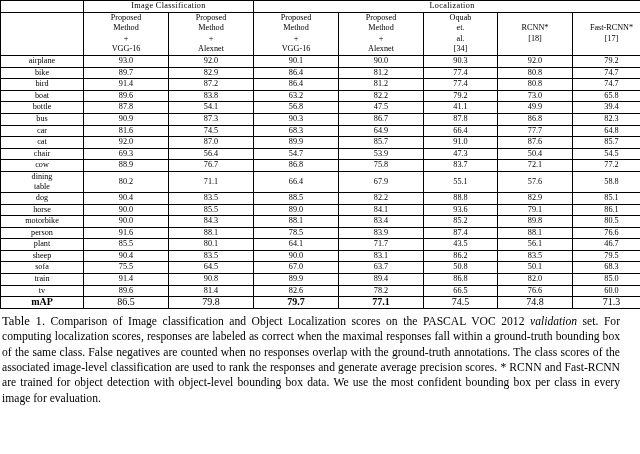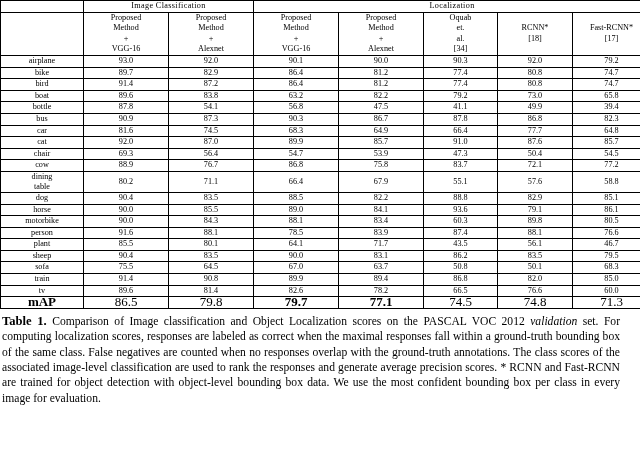--- a/index.html
+++ b/index.html
@@ -88,39 +88,39 @@
     font-size: 8.2px;
     text-align: center;
   }
   td.rowlabel.two-line {
     line-height: 9.6px;
     height: 20px;
     margin-top: 16px;
   }
   td.rowlabel.two-line span { display: block; }
   tr.maprow td {
-    font-size: 13px;
+    font-size: 10px;
   }
   tr.maprow td.rowlabel,
   tr.maprow td.bold {
     font-weight: bold;
   }
 
   
   .caption {
     width: 618px;
     margin: 5px 0 0 2px;
     font-size: 11.6px;
     line-height: 15.4px;
     text-align: justify;
     text-justify: inter-word;
     font-family: "Liberation Serif", "DejaVu Serif", serif;
   }
   .caption .capnum {
-    font-weight: bold;
+    font-weight: normal;
     font-size: 12.6px;
   }
   .caption .ital {
     font-style: italic;
   }
 </style>
 </head>
 <body>
 
 <div class="page">
@@ -331,21 +331,21 @@
           <td>93.6</td>
           <td>79.1</td>
           <td>86.1</td>
         </tr>
         <tr>
           <td class="rowlabel">motorbike</td>
           <td>90.0</td>
           <td>84.3</td>
           <td>88.1</td>
           <td>83.4</td>
-          <td>60.3</td>
+          <td>85.2</td>
           <td>89.8</td>
           <td>80.5</td>
         </tr>
         <tr>
           <td class="rowlabel">person</td>
           <td>91.6</td>
           <td>88.1</td>
           <td>78.5</td>
           <td>83.9</td>
           <td>87.4</td>

